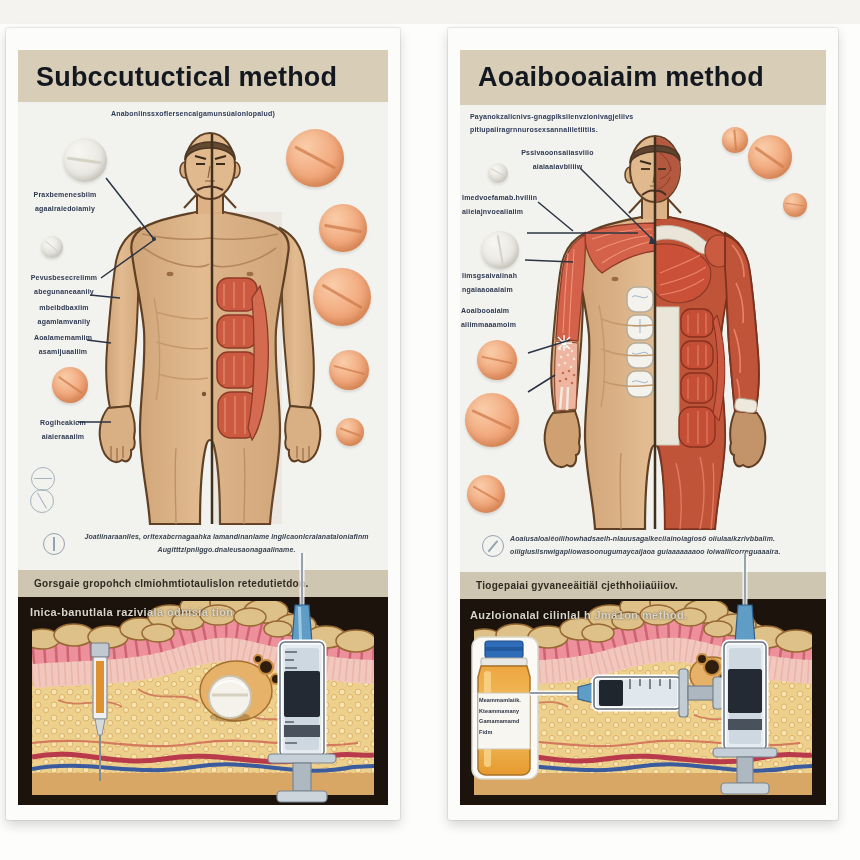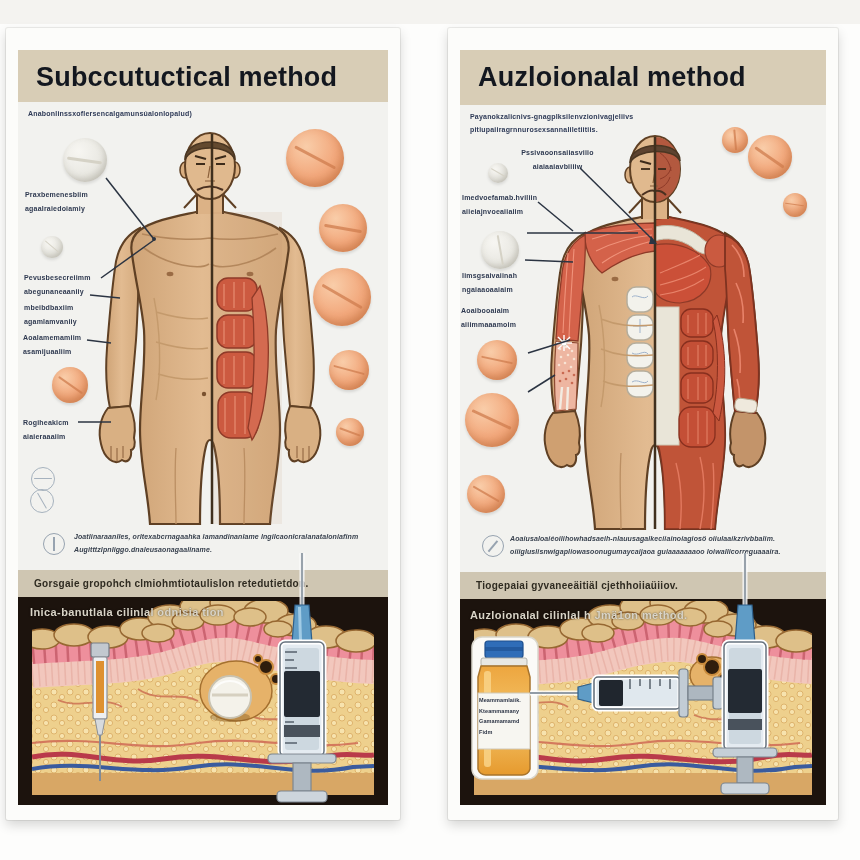--- a/index.html
+++ b/index.html
@@ -1,21 +1,21 @@
 <!DOCTYPE html>
 <html><head>
 <meta charset="utf-8">
 <style>
   html,body{margin:0;padding:0;background:#fdfdfc;}
   #stage{position:relative;width:860px;height:860px;background:#fdfdfc;overflow:hidden;
          font-family:"Liberation Sans","DejaVu Sans",sans-serif;}
   .top-strip{position:absolute;left:0;top:0;width:860px;height:24px;background:#f4f3f0;}
   .card{position:absolute;top:28px;height:792px;background:#fcfcfa;
         box-shadow:0 5px 12px rgba(0,0,0,.16),0 0 0 1px #ececea;border-radius:2px;}
-  #card-left{left:6px;width:394px;}
+  #card-left{left:6px;width:394px;text-align:center;}
   #card-right{left:448px;width:390px;}
   .band-header{position:absolute;left:12px;right:12px;top:22px;background:#d8cdb6;}
   .title{position:absolute;left:18px;top:12px;font-size:27px;font-weight:700;color:#13171f;letter-spacing:.2px;}
   .panel-body{position:absolute;left:12px;right:12px;background:#f2f2ef;}
   .subtitle{position:absolute;font-size:7px;font-weight:700;color:#2e3a57;white-space:pre-line;line-height:1.8;letter-spacing:.2px;z-index:2;}
   .anno-label{position:absolute;font-size:7px;font-weight:700;color:#2e3950;white-space:pre-line;line-height:2.0;letter-spacing:.2px;z-index:2;}
   .leader-svg{position:absolute;left:0;top:0;z-index:3;pointer-events:none;}
   .figure-svg{position:absolute;z-index:1;}
   .pill{position:absolute;border-radius:50%;z-index:2;}
   .pill .score{position:absolute;left:10%;right:10%;top:47%;height:6%;border-radius:3px;}
@@ -151,21 +151,21 @@
 
     <div class="icon-circle" style="left:37px;top:505px;width:20px;height:20px;">
         <div class="slash"></div>
       </div>
     <div class="footnote-text" style="left:68px;top:502px;width:305px;">Joatlinaraanlles, orltexabcrnagaahka lamandinanlame lngilcaonlcralanataloniafinm
 Augitttzlpnliggo.dnaleusaonagaaliname.</div>
 
     <div class="tan-band" style="top:542px;height:27px;">
       <div class="band-caption">Gorsgaie gropohch clmiohmtiotaulislon retedutietdon.</div>
     </div>
-    <div class="dark-caption" style="left:24px;top:578px;">Inica-banutlala cilinlal odnisia tion</div>
+    <div class="dark-caption" style="left:24px;top:578px;">Inica-banutlala raziviala odnisia tion</div>
 
     <svg class="bottom-svg" style="left:12px;top:517px;" width="370" height="262" viewBox="0 0 370 262">
       <defs>
         <pattern id="fatTexL" width="16" height="13" patternUnits="userSpaceOnUse">
           <rect width="16" height="13" fill="#eed08d"></rect>
           <circle cx="4" cy="4" r="3" fill="#f7e3ae" stroke="#d8a95f" stroke-width="0.8"></circle>
           <circle cx="12" cy="9" r="2.6" fill="#f7e3ae" stroke="#d8a95f" stroke-width="0.8"></circle>
         </pattern>
         <clipPath id="clipL">
             <rect x="14" y="56" width="342" height="194"></rect>
@@ -232,21 +232,21 @@
         <path d="M267,107 h12 M267,115 h9 M267,123 h12 M267,177 h9 M267,198 h12" stroke="#55606c" stroke-width="1.4"></path>
         <rect x="250" y="209" width="68" height="9" rx="4" fill="#c5cfd7" stroke="#7c8690" stroke-width="1.2"></rect>
         <rect x="275" y="218" width="18" height="28" fill="#aeb8c1" stroke="#7c8690" stroke-width="1.2"></rect>
         <rect x="259" y="246" width="50" height="11" rx="4" fill="#cdd5dc" stroke="#7c8690" stroke-width="1.2"></rect>
       </g>
     </svg>
   </div>
 
   <div class="card" id="card-right">
     <div class="band-header" style="height:55px;">
-      <div class="title">Auzloionalal method</div>
+      <div class="title">Aoaibooaiaim method</div>
     </div>
     <div class="panel-body" style="top:77px;height:467px;"></div>
     <div class="subtitle" style="left:22px;top:82px;width:200px;line-height:1.9;">Payanokzalicnivs-gnagplksilenvzionivagjeliivs
 pitiupaiiragrnnurosexsannaliletiitiis.</div>
 
     <svg class="figure-svg" style="left:60px;top:105px;" width="295" height="400" viewBox="0 0 295 400">
       <defs>
         <linearGradient id="skinR" x1="0" y1="0" x2="1" y2="0">
           <stop offset="0" stop-color="#cfa477"></stop>
             <stop offset="0.45" stop-color="#e2bb91"></stop>

